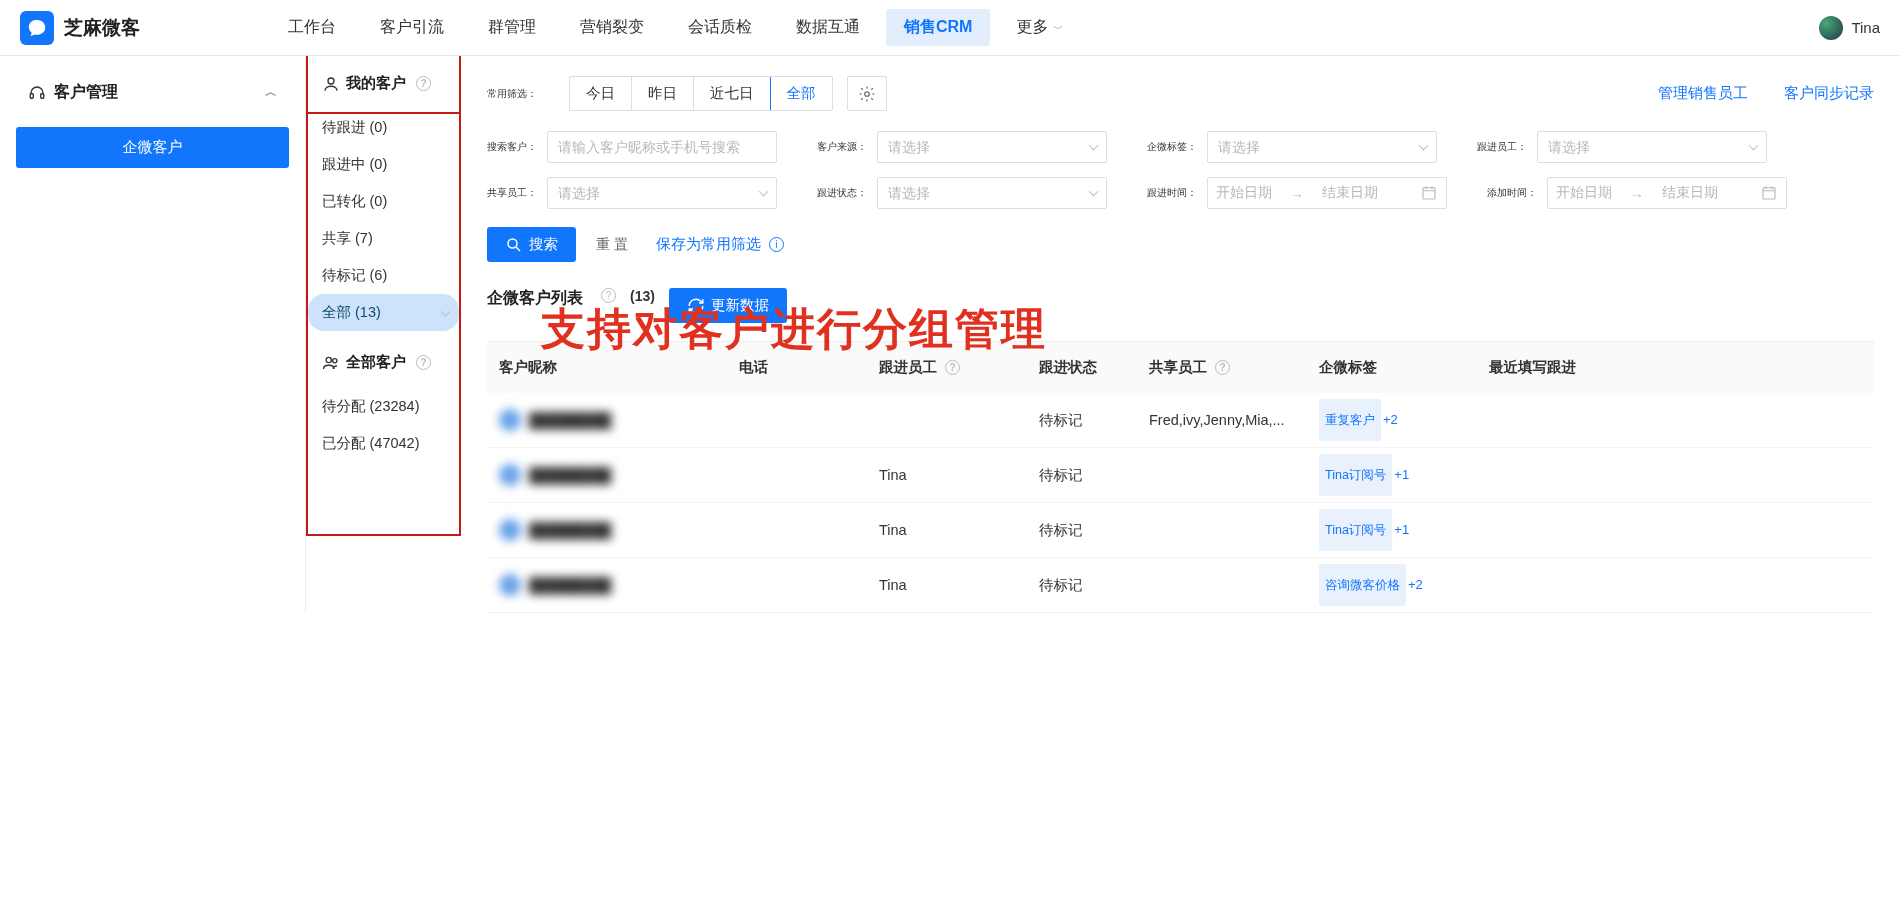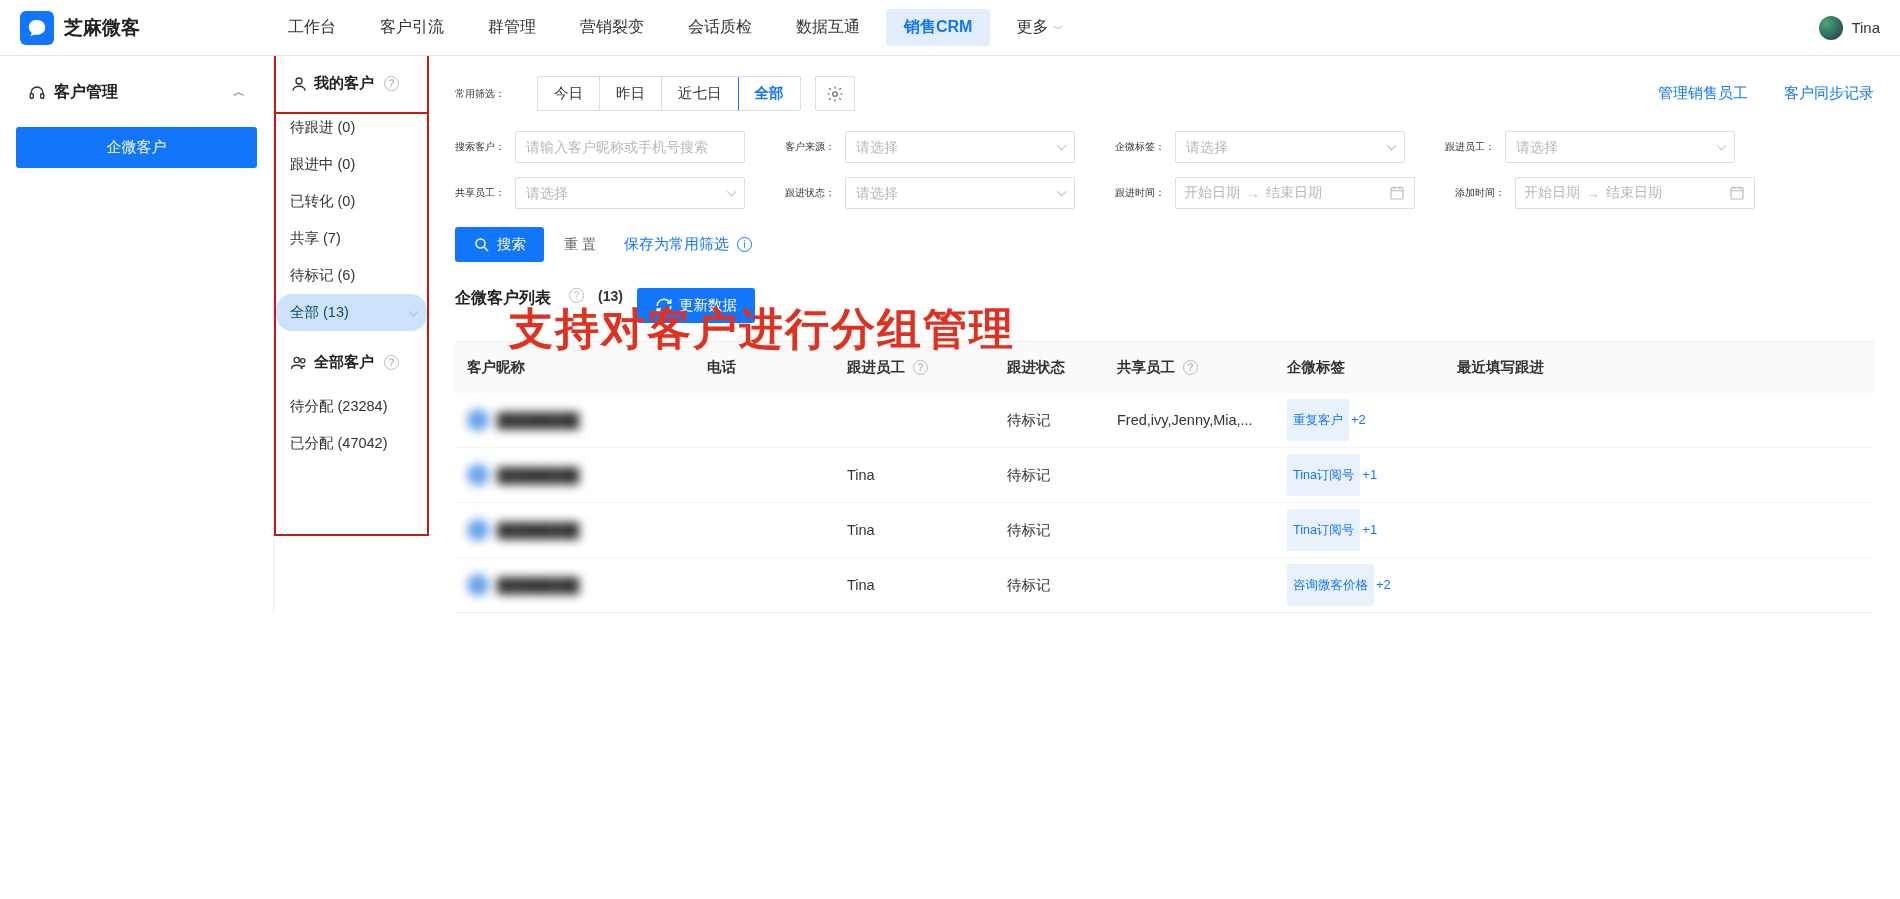--- a/index.html
+++ b/index.html
@@ -10,53 +10,53 @@
   .logo svg { width: 22px; height: 22px; fill: #fff; }
   .brand { font-size: 19px; font-weight: 700; color: #222; }
   .topnav { display: flex; gap: 8px; flex: 1; }
   .topnav-item { padding: 8px 18px; font-size: 16px; color: #333; border-radius: 3px; cursor: pointer; }
   .topnav-item.active { background: #e2eefb; color: #1276fc; font-weight: 600; }
   .user { display: flex; align-items: center; gap: 8px; font-size: 15px; color: #333; }
   .avatar { width: 24px; height: 24px; border-radius: 50%; background: radial-gradient(circle at 30% 30%, #4a7, #234); }
   .chev { font-size: 10px; color: #888; margin-left: 2px; }
 
   .body { display: flex; }
-  .side { width: 274px; border-right: 1px solid #eee; padding: 16px 10px; }
+  .side { width: 306px; border-right: 1px solid #eee; padding: 16px 10px; }
   .side-title { display: flex; align-items: center; padding: 10px 18px; font-size: 16px; font-weight: 600; color: #222; justify-content: space-between; }
   .side-btn { display: block; background: #1276fc; color: #fff; text-align: center; padding: 11px 0; margin: 14px 6px 0; border-radius: 3px; font-size: 15px; font-weight: 400; cursor: pointer; }
 
   .main { flex: 1; display: flex; }
   .secondary { width: 155px; border-right: 2px solid #c71818; border-left: 2px solid #c71818; padding: 10px 0 0; position: relative; }
   .sec-red-top { position: absolute; top: 56px; left: -2px; right: -2px; border-top: 2px solid #c71818; }
   .sec-red-bot { position: absolute; bottom: 0; left: -2px; right: -2px; border-bottom: 2px solid #c71818; }
   .sec-head { display: flex; align-items: center; padding: 8px 14px 16px; font-size: 15px; font-weight: 600; color: #222; gap: 6px; }
   .sec-item { padding: 9px 14px; font-size: 14.5px; color: #333; cursor: pointer; }
   .sec-item.sel { background: #cde2fb; color: #0c4a6e; border-radius: 16px; }
   .sec-head2 { margin-top: 14px; }
   .qmark { width: 15px; height: 15px; border: 1px solid #bbb; border-radius: 50%; display: inline-flex; align-items: center; justify-content: center; font-size: 10px; color: #bbb; margin-left: 4px; }
 
   .content { flex: 1; padding: 20px 26px 0; position: relative; }
   .row { display: flex; align-items: center; margin-bottom: 20px; gap: 10px; }
   .lbl { font-size: 10px; color: #333; width: 72px; text-align: left; }
   .seg { display: inline-flex; border: 1px solid #ddd; border-radius: 2px; overflow: hidden; }
   .seg > div { padding: 7px 16px; font-size: 14.5px; border-right: 1px solid #ddd; cursor: pointer; color: #333; }
   .seg > div:last-child { border-right: none; }
-  .seg > div.on { color: #1276fc; border: 1px solid #1276fc; margin: -1px; background: #fff; font-weight: bold; }
+  .seg > div.on { color: #1276fc; border: 1px solid #1276fc; margin: -1px; background: #fff; }
   .gearbox { border: 1px solid #ddd; padding: 7px 10px; border-radius: 2px; cursor: pointer; margin-left: 4px; color: #666; }
   .spacer { flex: 1; }
   .link { color: #1276fc; font-size: 15px; cursor: pointer; }
 
   .filters { display: flex; flex-wrap: wrap; gap: 14px 40px; margin-bottom: 18px; }
   .filt { display: flex; align-items: center; gap: 10px; }
   .filt .lbl { width: auto; }
   .inp { border: 1px solid #ddd; border-radius: 2px; padding: 6px 10px; font-size: 14px; color: #333; min-width: 230px; height: 32px; background: #fff; }
   .inp::placeholder { color: #b8b8b8; }
   .sel { position: relative; }
   .sel::after { content: ""; position: absolute; right: 10px; top: 50%; width: 6px; height: 6px; border-right: 1px solid #bbb; border-bottom: 1px solid #bbb; transform: translateY(-70%) rotate(45deg); pointer-events: none; }
-  .daterange { display: flex; align-items: center; border: 1px solid #ddd; border-radius: 2px; padding: 0 8px; height: 32px; min-width: 240px; gap: 6px; color: #b8b8b8; font-size: 14px; }
+  .daterange { display: flex; align-items: center; border: 1px solid #ddd; border-radius: 2px; padding: 0 8px; height: 32px; min-width: 240px; gap: 18px; color: #b8b8b8; font-size: 14px; }
   .daterange .arrow { color: #bbb; }
   .clearable { border: 1px solid #ddd; border-radius: 2px; height: 32px; min-width: 230px; display: flex; align-items: center; justify-content: flex-end; padding: 0 8px; }
   .clearable .x { width: 16px; height: 16px; border-radius: 50%; background: #ccc; color: #fff; display: flex; align-items: center; justify-content: center; font-size: 11px; cursor: pointer; }
 
   .btn { background: #1276fc; color: #ffffff; padding: 8px 18px; border-radius: 3px; display: inline-flex; align-items: center; gap: 6px; cursor: pointer; font-size: 14.5px; }
   .overlay-text { position: absolute; left: 80px; top: 244px; font-size: 44px; color: #e03020; font-weight: 600; letter-spacing: 2px; pointer-events: none; white-space: nowrap; }
 
   .listhead { display: flex; align-items: flex-start; gap: 14px; margin: 26px 0 18px; }
   .listhead .ttl { font-size: 16px; font-weight: 600; color: #222; }
 

